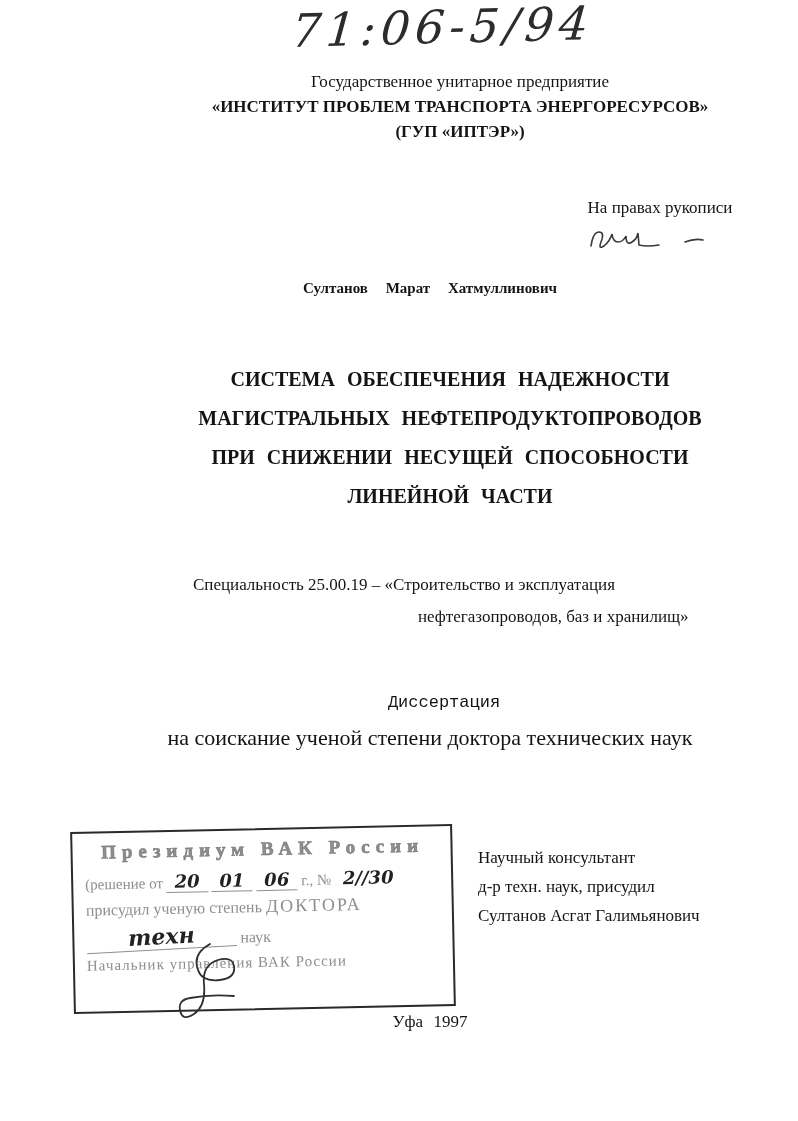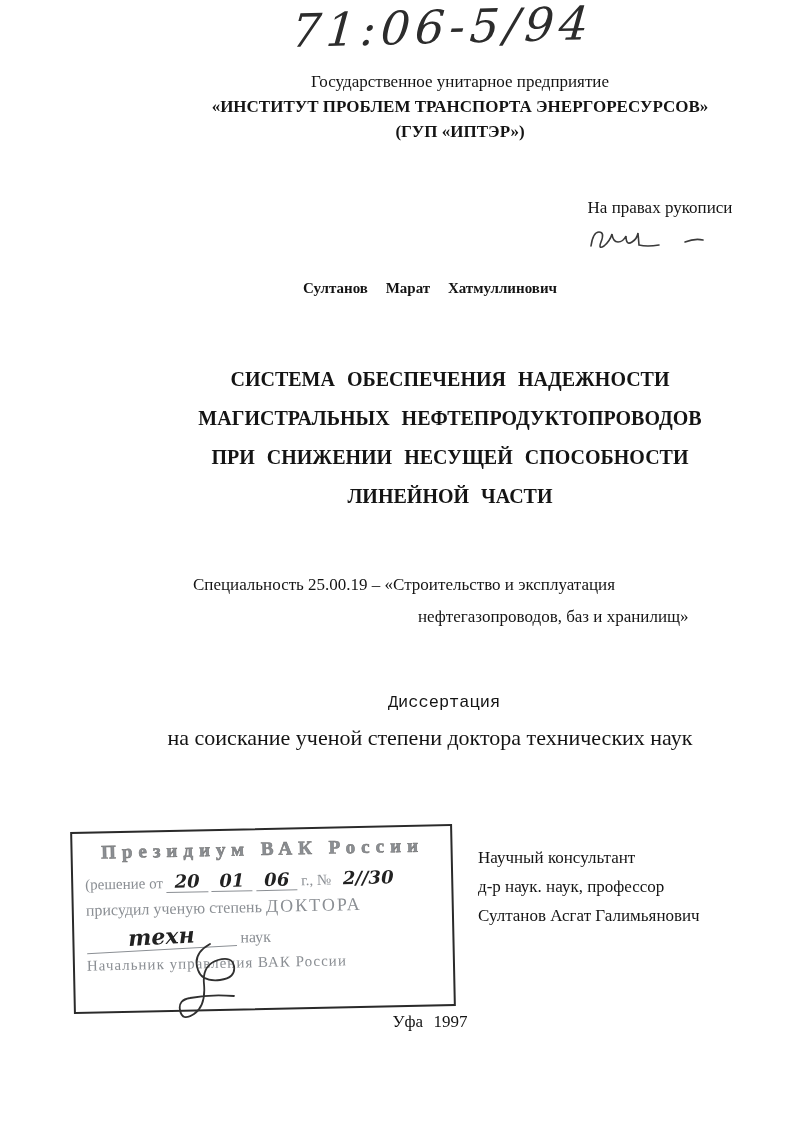--- a/index.html
+++ b/index.html
@@ -135,19 +135,19 @@
   </div>
 
   <div class="abs sig-big">
     <svg width="120" height="80" viewBox="0 0 120 80">
       <path d="M60 4 q-18 10 -12 26 q4 12 22 10 q16-2 14-14 q-2-10 -16-6 q-16 5 -14 24 q2 22 -10 30 q-12 8 -14-4 q-2-10 10-12 q20-4 44-2" fill="none" stroke="#303030" stroke-width="1.8" stroke-linecap="round"></path>
     </svg>
   </div>
 
   <div class="abs consultant">
     <div>Научный консультант</div>
-    <div>д-р наук. наук, профессор</div>
+    <div>д-р техн. наук, присудил</div>
     <div>Султанов Асгат Галимьянович</div>
   </div>
 
   <div class="abs center footer">Уфа 1997</div>
 
 </div>
 
 </body></html>

